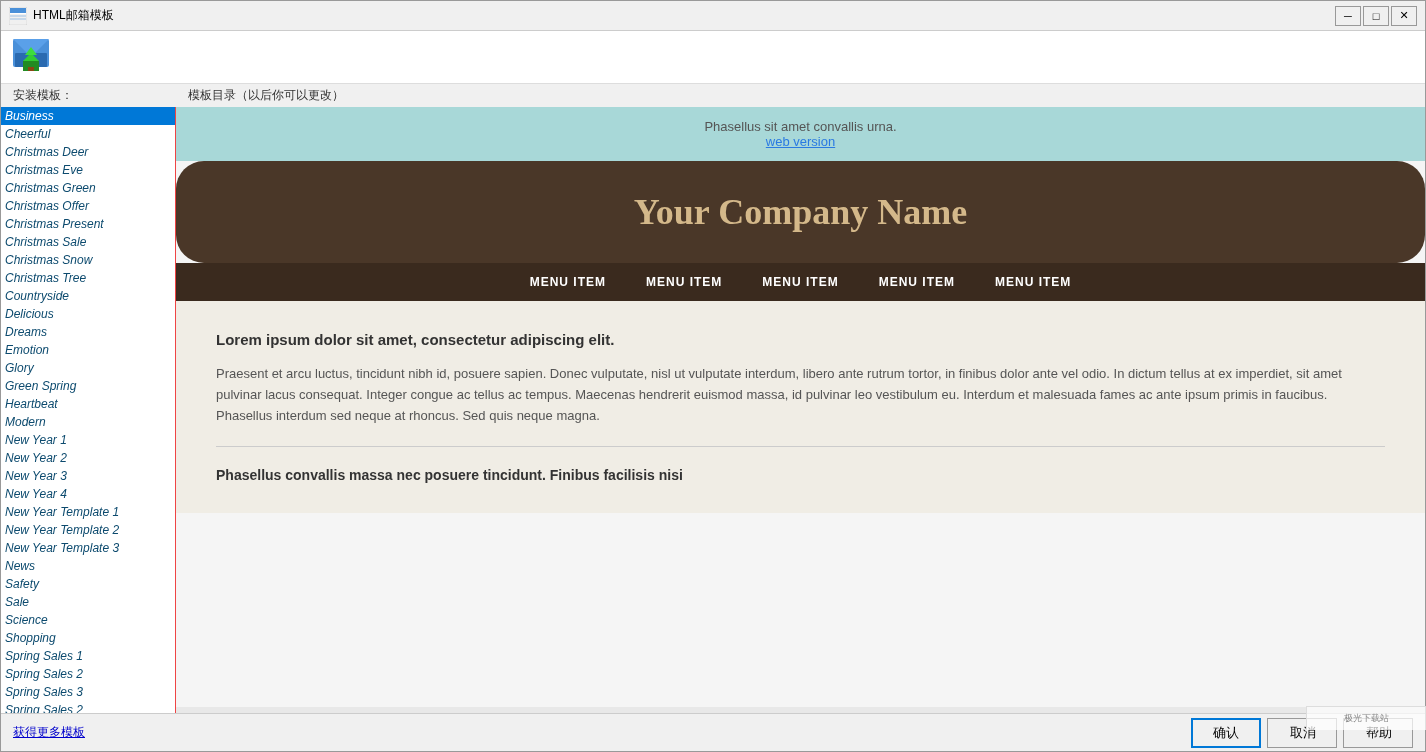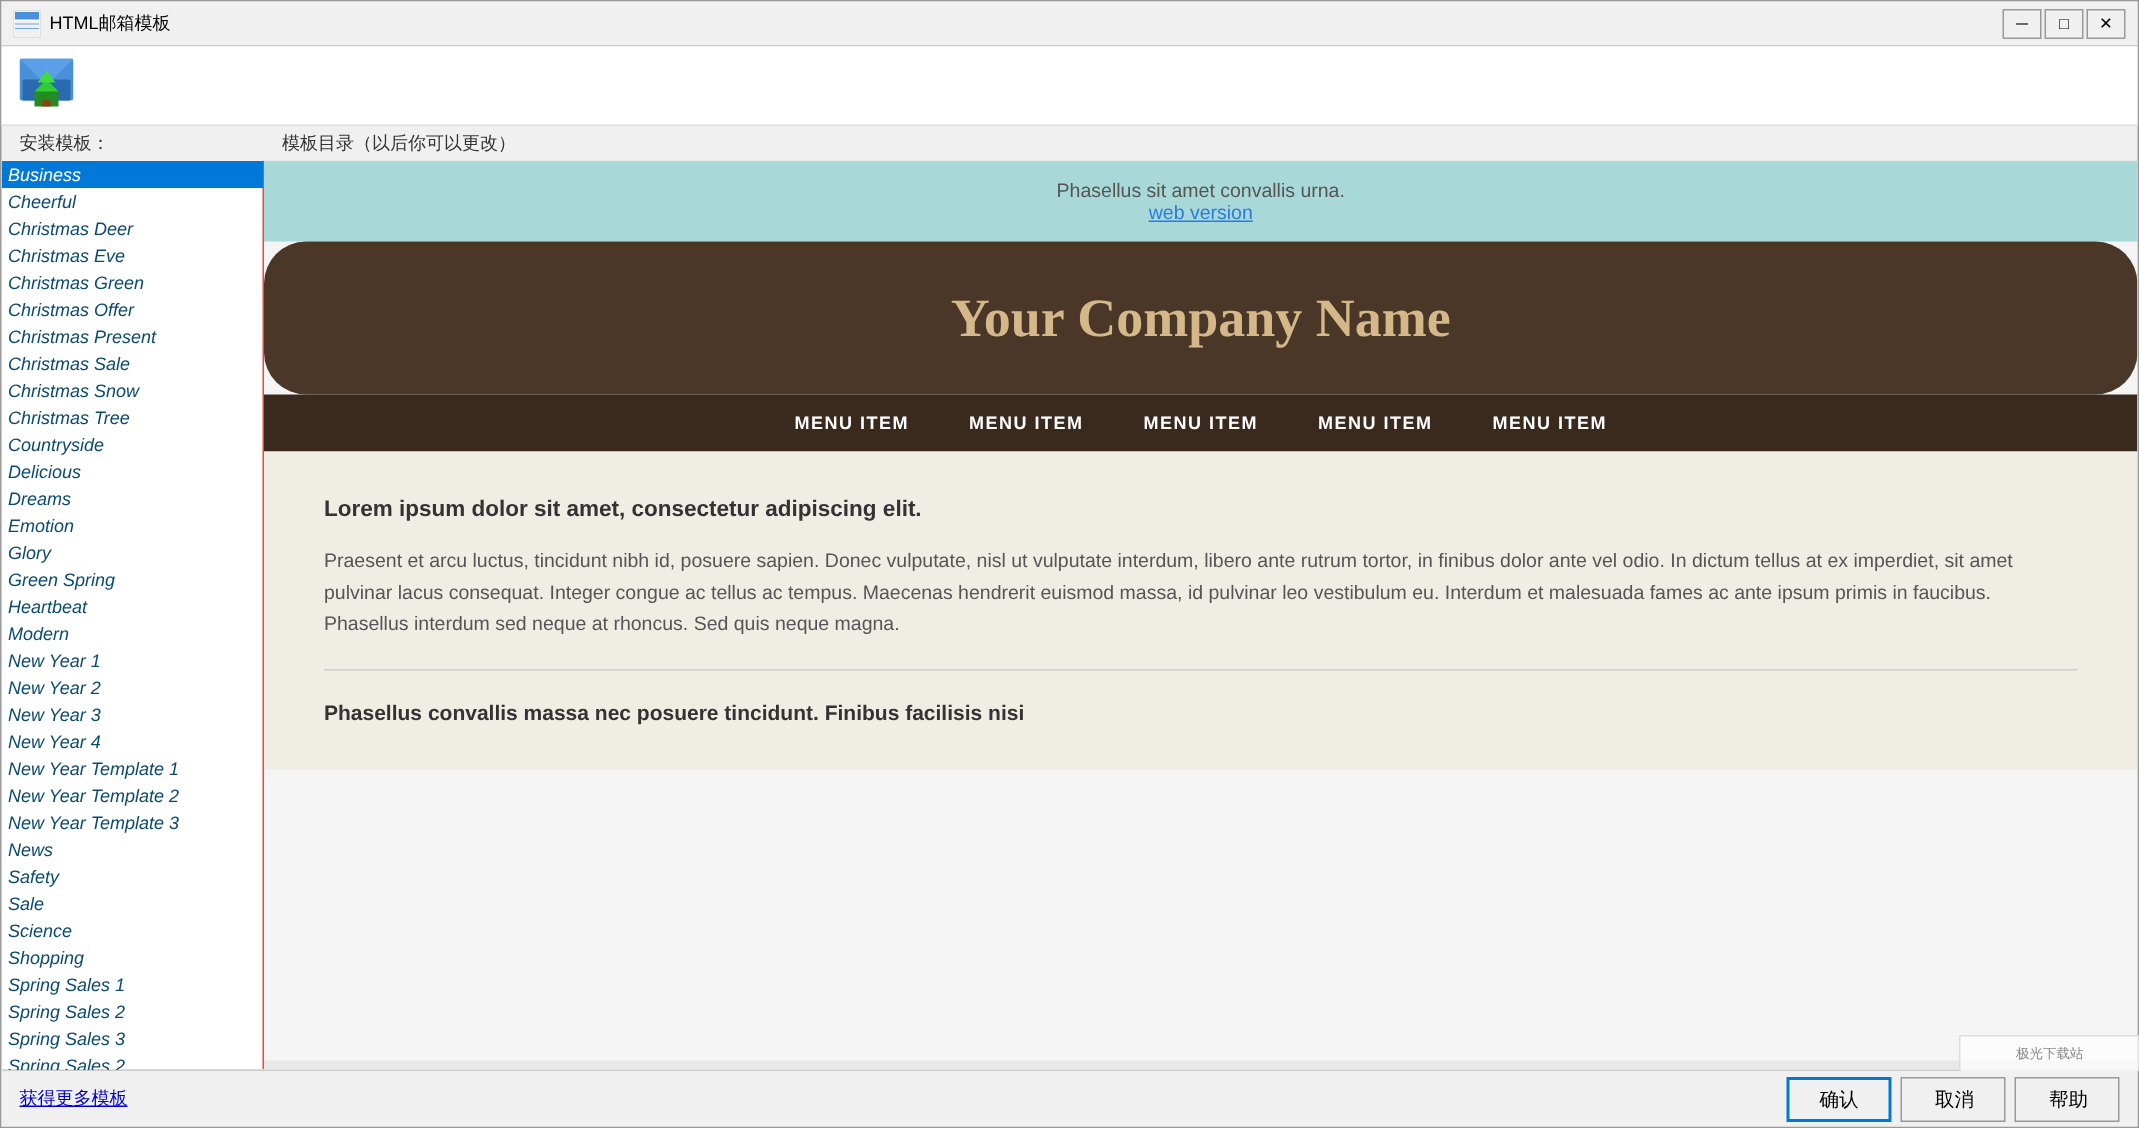--- a/index.html
+++ b/index.html
@@ -263,21 +263,21 @@
       text-align: right;
     }
     .btn.primary {
       background: #f0f0f0;
       border: 2px solid #0078d7;
     }
 
     
     .watermark {
       position: absolute;
-      bottom: 38px;
+      bottom: 22px;
       right: 0;
       width: 120px;
       height: 24px;
       background: rgba(255,255,255,0.7);
       font-size: 9px;
       color: #888;
       display: flex;
       align-items: center;
       justify-content: center;
       border-left: 1px solid #ddd;

